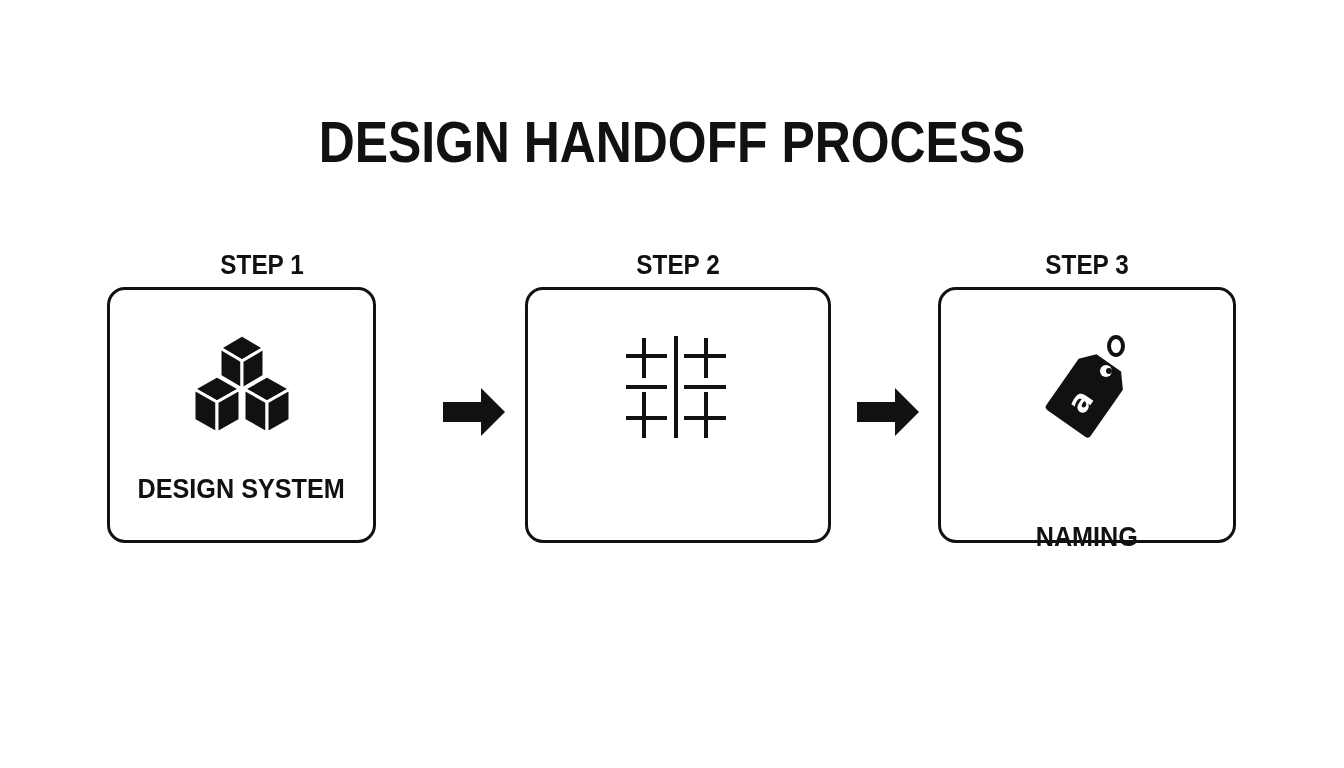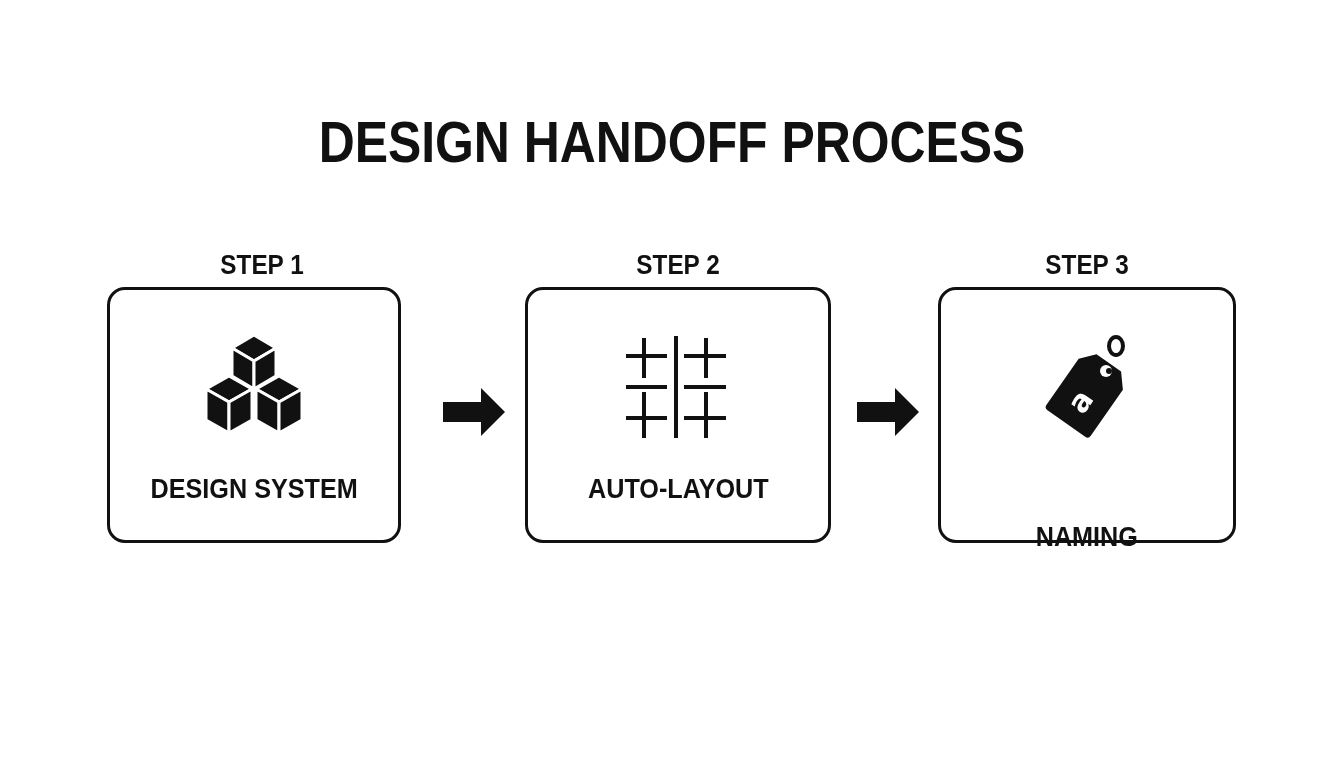--- a/index.html
+++ b/index.html
@@ -17,21 +17,21 @@
                font-weight:bold; line-height:36px; color:#111; }
   .box-label span { display:inline-block; transform:scaleX(0.9); }
   .arrow { position:absolute; top:388px; }
 </style>
 </head>
 <body>
 
 <div class="title">DESIGN HANDOFF PROCESS</div>
 
 <div class="step-label" style="left:107px;width:310px;">STEP 1</div>
-<div class="box" style="left:107px;width:294px;">
+<div class="box" style="left:107px;width:269px;">
   <div class="box-icon" style="top:43px;">
     <svg width="100" height="104" viewBox="0 0 100 104">
       <g fill="#111" stroke="#fff" stroke-width="3" stroke-linejoin="round">
 
         <polygon points="50,2 72,15 50,28 28,15"></polygon>
         <polygon points="28,15 50,28 50,56 28,43"></polygon>
         <polygon points="72,15 50,28 50,56 72,43"></polygon>
 
         <polygon points="25,43 48,56 25,69 2,56"></polygon>
         <polygon points="2,56 25,69 25,100 2,87"></polygon>
@@ -67,21 +67,20 @@
         <line x1="0" y1="84" x2="41" y2="84"></line>
 
         <line x1="80" y1="4" x2="80" y2="44"></line>
         <line x1="80" y1="58" x2="80" y2="104"></line>
         <line x1="58" y1="22" x2="100" y2="22"></line>
         <line x1="58" y1="53" x2="100" y2="53"></line>
         <line x1="58" y1="84" x2="100" y2="84"></line>
       </g>
     </svg>
   </div>
-  <div class="box-label" style="top:181px;"><span>AUTO-LAYOUT</span></div>
 </div>
 
 <div class="arrow" style="left:857px;">
   <svg width="62" height="48" viewBox="0 0 62 48">
     <polygon points="0,14 38,14 38,0 62,24 38,48 38,34 0,34" fill="#111"></polygon>
   </svg>
 </div>
 
 <div class="step-label" style="left:938px;width:298px;">STEP 3</div>
 <div class="box" style="left:938px;width:298px;">

